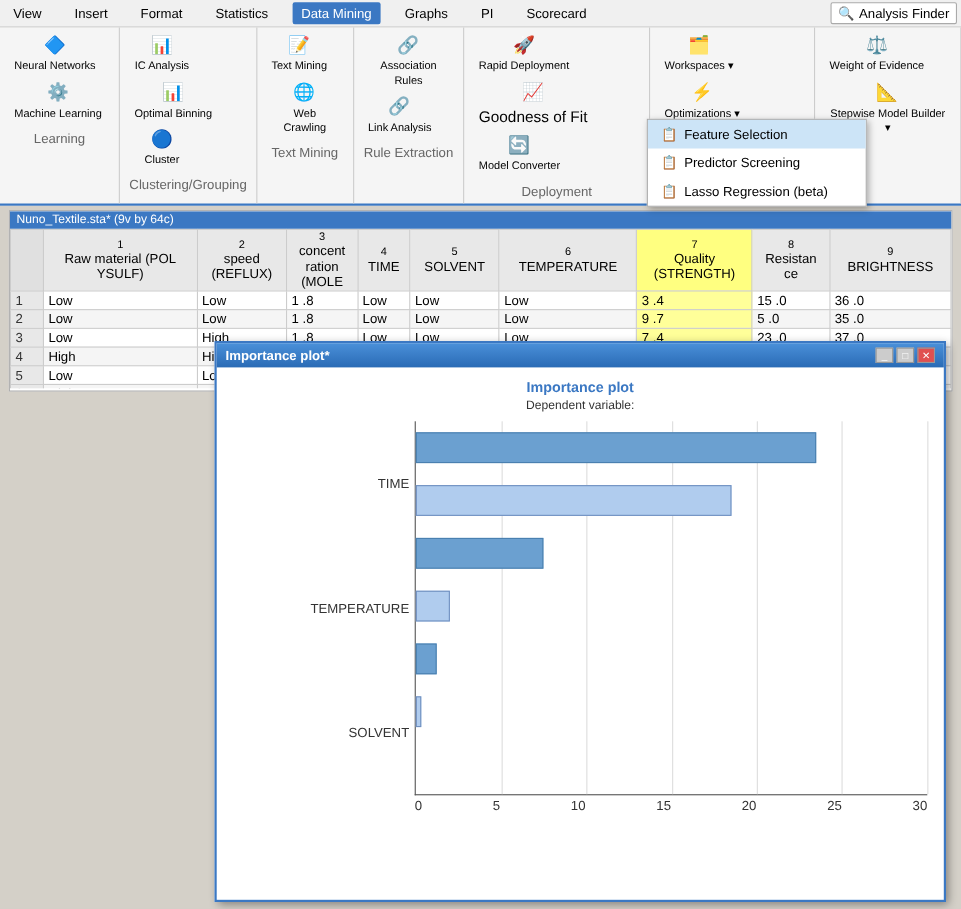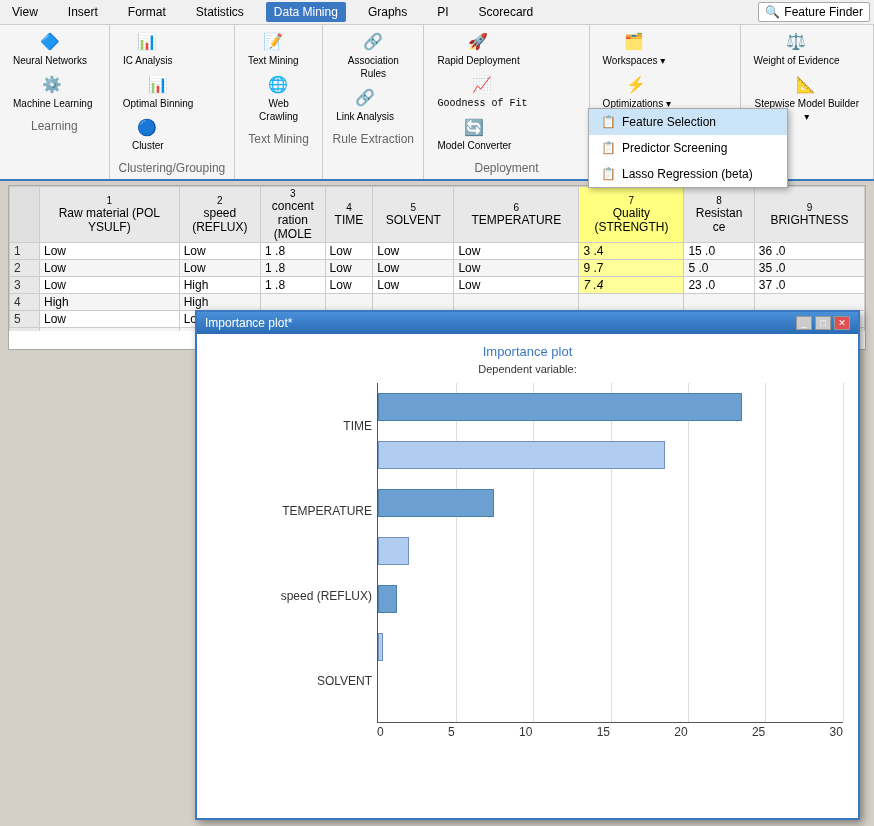--- a/index.html
+++ b/index.html
@@ -31,27 +31,27 @@
     .spreadsheet { width: 100%; border-collapse: collapse; font-size: 11px; }
     .spreadsheet th, .spreadsheet td { border: 1px solid #ccc; padding: 1px 4px; white-space: nowrap; min-width: 30px; }
     .spreadsheet th { background: #e8e8e8; text-align: center; font-weight: normal; font-size: 10px; }
     .spreadsheet td { text-align: left; }
     .row-num { background: #e8e8e8; text-align: center; color: #333; width: 20px; }
     .col-header { background: #dde8f5; text-align: center; }
 
     
     .plot-window { position: absolute; top: 310px; left: 195px; width: 665px; height: 510px; background: white; border: 2px solid #3b78c3; box-shadow: 3px 3px 8px rgba(0,0,0,0.4); z-index: 500; }
     .plot-titlebar { background: linear-gradient(to bottom, #4a90d9, #2a6bb5); color: white; padding: 4px 8px; display: flex; align-items: center; justify-content: space-between; }
-    .plot-title-text { font-size: 12px; font-weight: normal; }
+    .plot-title-text { font-size: 12px; font-weight: bold; }
     .plot-controls { display: flex; gap: 3px; }
     .plot-ctrl-btn { background: #ccc; border: 1px solid #999; width: 16px; height: 14px; cursor: pointer; display: flex; align-items: center; justify-content: center; font-size: 9px; }
     .plot-ctrl-btn.close { background: #e05050; color: white; }
 
     .plot-content { padding: 10px 15px; height: calc(100% - 28px); position: relative; }
-    .plot-heading { text-align: center; color: #3b78c3; font-size: 13px; font-weight: normal; margin-bottom: 4px; }
+    .plot-heading { text-align: center; color: #3b78c3; font-size: 13px; font-weight: bold; margin-bottom: 4px; }
     .plot-subheading { text-align: center; font-size: 11px; color: #333; }
     .plot-subheading-bold { text-align: center; font-size: 11px; font-weight: bold; color: #333; margin-bottom: 10px; }
 
     .chart-area { display: flex; width: 100%; height: 340px; position: relative; margin-top: 8px; }
     .y-labels { width: 165px; display: flex; flex-direction: column; justify-content: space-around; padding-right: 5px; text-align: right; font-size: 10px; color: #333; }
     .y-label { height: 48px; display: flex; align-items: center; justify-content: flex-end; }
     .bars-container { flex: 1; position: relative; border-left: 1px solid #555; border-bottom: 1px solid #555; }
     .bar-row { display: flex; align-items: center; height: 48px; position: relative; }
     .bar { height: 28px; background: #6ba0d0; border: 1px solid #4a80b0; position: relative; }
     .bar-light { height: 28px; background: #b0ccee; border: 1px solid #7090c0; }
@@ -67,21 +67,21 @@
   <span class="menu-item">View</span>
   <span class="menu-item">Insert</span>
   <span class="menu-item">Format</span>
   <span class="menu-item">Statistics</span>
   <span class="menu-item active">Data Mining</span>
   <span class="menu-item">Graphs</span>
   <span class="menu-item">PI</span>
   <span class="menu-item">Scorecard</span>
   <div class="feature-finder">
     <span style="color:#3b78c3;">🔍</span>
-    <span>Feature Finder</span>
+    <span>Analysis Finder</span>
   </div>
 </div>
 
 <div class="ribbon">
 
   <div class="ribbon-group">
     <div class="ribbon-group-items">
       <div class="ribbon-btn">
         <span class="icon">🔷</span>
         <span style="font-size:10px;">Neural Networks</span>
@@ -141,21 +141,21 @@
   </div>
 
   <div class="ribbon-group">
     <div class="ribbon-group-items">
       <div class="ribbon-btn">
         <span class="icon">🚀</span>
         <span style="font-size:10px;">Rapid Deployment</span>
       </div>
       <div class="ribbon-btn">
         <span class="icon">📈</span>
-        <span style="font-size:10px;font-family:Liberation Mono, monospace;">Goodness of Fit</span>
+        <span style="font-size:14px;">Goodness of Fit</span>
       </div>
       <div class="ribbon-btn">
         <span class="icon">🔄</span>
         <span style="font-size:10px;">Model Converter</span>
       </div>
     </div>
     <div class="ribbon-group-label">Deployment</div>
   </div>
 
   <div class="ribbon-group">
@@ -199,20 +199,21 @@
     <span>Predictor Screening</span>
   </div>
   <div class="dropdown-item">
     <span style="color:#3b78c3;">📋</span>
     <span>Lasso Regression (beta)</span>
   </div>
 </div>
 
 <div style="margin: 4px; position: relative;">
   <div class="data-area" style="height:165px; overflow:hidden;">
+    <div class="title-bar">Nuno_Textile.sta* (9v by 64c)</div>
     <div style="overflow: hidden; height: 145px;">
       <table class="spreadsheet">
         <thead>
           <tr>
             <th style="background:#e0e0e0; width:22px;"></th>
             <th class="col-header">1<br><span>Raw material (POL<br>YSULF)</span></th>
             <th class="col-header">2<br><span>speed<br>(REFLUX)</span></th>
             <th class="col-header">3<br><span>concent<br>ration<br>(MOLE</span></th>
             <th class="col-header">4<br><span>TIME</span></th>
             <th class="col-header">5<br><span>SOLVENT</span></th>
@@ -248,21 +249,21 @@
               <td>35 .0</td>
             </tr>
             <tr>
               <td class="row-num">3</td>
               <td>Low</td>
               <td>High</td>
               <td>1 .8</td>
               <td>Low</td>
               <td>Low</td>
               <td>Low</td>
-              <td style="background: rgb(255, 255, 153); font-style: italic;">7 .4</td>
+              <td style="background: rgb(255, 255, 153);">7 .4</td>
               <td>23 .0</td>
               <td>37 .0</td>
             </tr>
             <tr style="background: rgb(245, 245, 245);">
               <td class="row-num">4</td>
               <td>High</td>
               <td>High</td>
               <td></td>
               <td></td>
               <td></td>
@@ -311,21 +312,20 @@
     </div>
   </div>
   <div class="plot-content">
     <div class="plot-heading">Importance plot</div>
     <div class="plot-subheading">Dependent variable:</div>
 
     <div class="chart-area">
       <div class="y-labels">
         <div class="y-label">TIME</div>
         <div class="y-label">TEMPERATURE</div>
-        <div class="y-label">speed (REFLUX)</div>
         <div class="y-label">SOLVENT</div>
       </div>
       <div class="bars-container" id="bars-container">
 
         <div class="grid-line" style="left:16.67%;"></div>
         <div class="grid-line" style="left:33.33%;"></div>
         <div class="grid-line" style="left:50%;"></div>
         <div class="grid-line" style="left:66.67%;"></div>
         <div class="grid-line" style="left:83.33%;"></div>
         <div class="grid-line" style="left:100%;"></div>

